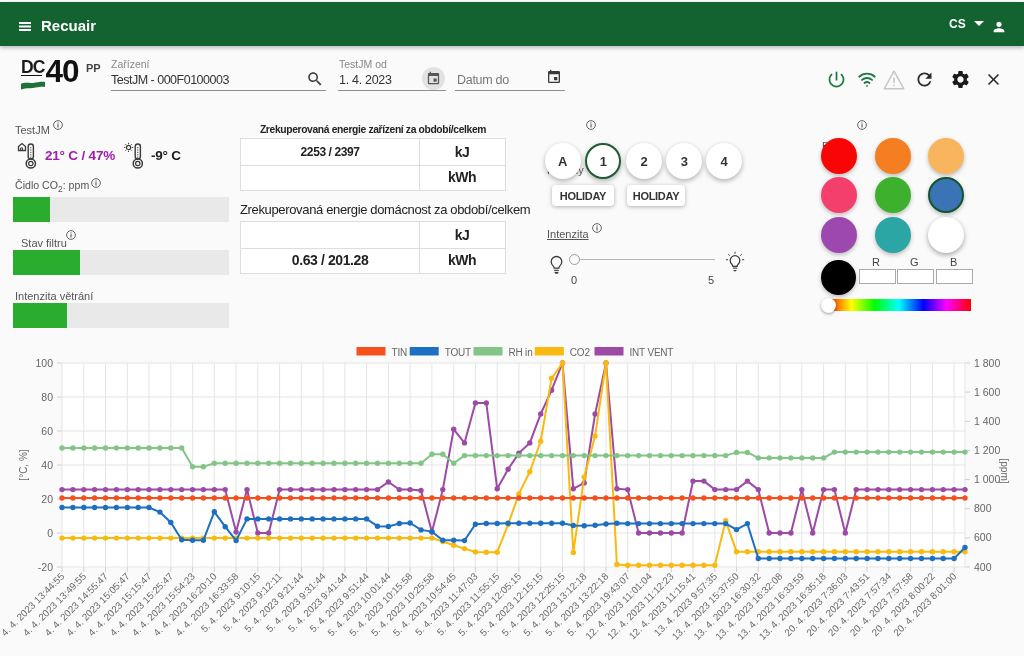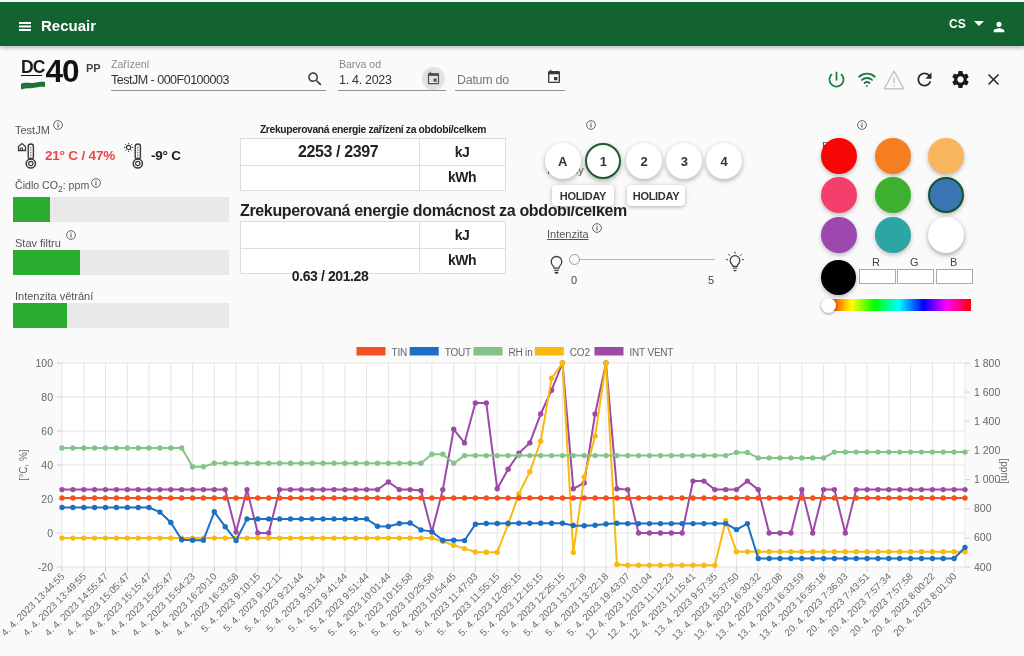--- a/index.html
+++ b/index.html
@@ -26,21 +26,21 @@
 <div class="abs" style="left:45.5px;top:56.2px;font-weight:bold;color:#111;font-size:31.5px;line-height:1;letter-spacing:-1px;">40</div>
 <div class="abs" style="left:86px;top:63.2px;font-weight:bold;color:#444;font-size:11px;line-height:1;">PP</div>
 
 <div class="abs" style="left:111px;top:58px;color:#888;font-size:10.5px;">Zařízení</div>
 <div class="abs" style="left:111px;top:73px;color:#333;font-size:12.5px;letter-spacing:-0.5px;">TestJM - 000F0100003</div>
 <div class="abs" style="left:111px;top:90px;width:215px;height:1.2px;background:#909090;"></div>
 <div class="abs" style="left:306px;top:70px;"><svg width="18" height="18" viewBox="0 0 24 24" fill="#3a3a3a">
       <path d="M15.5 14h-.79l-.28-.27C15.41 12.59 16 11.11 16 9.5 16 5.91 13.09 3 9.5 3S3 5.91 3 9.5 5.91 16 9.5 16c1.61 0 3.09-.59 4.23-1.57l.27.28v.79l5 5L20.49 19l-5-5zm-6 0C7.01 14 5 11.99 5 9.5S7.01 5 9.5 5 14 7.01 14 9.5 11.99 14 9.5 14z"></path>
     </svg></div>
 
-<div class="abs" style="left:339px;top:58px;color:#888;font-size:10.5px;">Barva od</div>
+<div class="abs" style="left:339px;top:58px;color:#888;font-size:10.5px;">TestJM od</div>
 <div class="abs" style="left:339px;top:73px;color:#333;font-size:12.5px;letter-spacing:-0.3px;">1. 4. 2023</div>
 <div class="abs" style="left:338px;top:90px;width:108px;height:1.2px;background:#909090;"></div>
 <div class="abs" style="left:421.5px;top:67px;width:23px;height:23px;border-radius:50%;background:#e2e2e2;"></div>
 <div class="abs" style="left:426px;top:71px;"><svg width="15" height="15" viewBox="0 0 24 24" fill="#555">
       <path d="M17 12h-5v5h5v-5zM16 1v2H8V1H6v2H5c-1.11 0-1.99.9-2 2v14c0 1.1.89 2 2 2h14c1.1 0 2-.9 2-2V5c0-1.1-.9-2-2-2h-1V3h-2zm3 18H5V8h14v11z"></path>
     </svg></div>
 
 <div class="abs" style="left:457px;top:73px;color:#777;font-size:12.5px;letter-spacing:-0.3px;">Datum do</div>
 <div class="abs" style="left:455px;top:90px;width:110px;height:1.2px;background:#909090;"></div>
 <div class="abs" style="left:546px;top:69px;"><svg width="16" height="16" viewBox="0 0 24 24" fill="#3a3a3a">
@@ -78,21 +78,21 @@
     <rect x="10.7" y="5.8" width="2.6" height="2.6" fill="#555"></rect>
   </svg>
 <div class="abs" style="left:17px;top:142px;"><svg width="21" height="28" viewBox="0 0 21 28" fill="none" stroke="#3a3a3a">
       <path d="M1.5 8.5 v-4 l3.5 -3 l3.5 3 v4 z" stroke-width="1.3"></path>
       <path d="M3.6 8.5 v-2.6 h1.9 v2.6" stroke-width="1"></path>
       <rect x="11.2" y="2" width="5.2" height="15" rx="2.6" stroke-width="1.4"></rect>
       <path d="M13.8 5 v12" stroke-width="1" stroke-dasharray="1.2 1.2"></path>
       <circle cx="13.8" cy="21.5" r="4.6" stroke-width="1.5"></circle>
       <circle cx="13.8" cy="21.5" r="2.2" stroke-width="1.2"></circle>
     </svg></div>
-<div class="abs" style="left:45px;top:148px;font-weight:bold;font-size:13.5px;letter-spacing:-0.2px;color:#ef4444;">21° C / 47%</div>
+<div class="abs" style="left:45px;top:148px;font-weight:bold;font-size:13.5px;letter-spacing:-0.2px;color:#a21caf;">21° C / 47%</div>
 <div class="abs" style="left:124px;top:142px;"><svg width="21" height="28" viewBox="0 0 21 28" fill="none" stroke="#3a3a3a">
       <circle cx="4.6" cy="5.4" r="2.1" stroke-width="1.2"></circle>
       <g stroke-width="1">
         <path d="M4.6 0.8 v1.4"></path>
         <path d="M4.6 8.6 v1.4"></path>
         <path d="M0 5.4 h1.4"></path>
         <path d="M7.8 5.4 h1.4"></path>
         <path d="M1.4 2.2 l1 1"></path>
         <path d="M6.8 7.6 l1 1"></path>
         <path d="M1.4 8.6 l1 -1"></path>
@@ -108,49 +108,49 @@
 <div class="abs lbl" style="left:15px;top:178.5px;font-size:10.6px;text-align:center;">Čidlo CO<span style="font-size:8.5px;vertical-align:-3px;">2</span>: ppm</div>
 <svg style="position:absolute;left:91px;top:178px" width="10" height="10" viewBox="0 0 24 24">
     <circle cx="12" cy="12" r="10.5" fill="none" stroke="#555" stroke-width="2.2"></circle>
     <rect x="10.7" y="10" width="2.6" height="8" fill="#555"></rect>
     <rect x="10.7" y="5.8" width="2.6" height="2.6" fill="#555"></rect>
   </svg>
 <div class="abs" style="left:13px;top:196.5px;width:216px;height:25px;background:#e9e9e9;">
     <div style="width:17%;height:100%;background:#2aac2f;"></div>
   </div>
 
-<div class="abs lbl" style="left:15px;top:237px;">Stav filtru</div>
+<div class="abs lbl" style="left:21px;top:237px;">Stav filtru</div>
 <svg style="position:absolute;left:66px;top:230px" width="10" height="10" viewBox="0 0 24 24">
     <circle cx="12" cy="12" r="10.5" fill="none" stroke="#555" stroke-width="2.2"></circle>
     <rect x="10.7" y="10" width="2.6" height="8" fill="#555"></rect>
     <rect x="10.7" y="5.8" width="2.6" height="2.6" fill="#555"></rect>
   </svg>
 <div class="abs" style="left:13px;top:250px;width:216px;height:25px;background:#e9e9e9;">
     <div style="width:31%;height:100%;background:#2aac2f;"></div>
   </div>
 
 <div class="abs lbl" style="left:15px;top:290px;">Intenzita větrání</div>
 <div class="abs" style="left:13px;top:303px;width:216px;height:25px;background:#e9e9e9;">
     <div style="width:25%;height:100%;background:#2aac2f;"></div>
   </div>
 
 <div class="abs" style="left:240px;top:124px;width:266px;text-align:center;font-weight:bold;font-size:10.3px;letter-spacing:-0.35px;color:#222;white-space:nowrap;">Zrekuperovaná energie zařízení za období/celkem</div>
 <div class="abs" style="left:240px;top:138px;width:266px;height:53px;background:#fff;border:1px solid #ddd;">
   <div style="position:absolute;left:0;top:50%;width:100%;height:1px;background:#ddd;"></div>
   <div style="position:absolute;left:67.5%;top:0;width:1px;height:100%;background:#ddd;"></div>
-  <div style="position:absolute;left:8px;top:0;width:67.5%;height:50%;display:flex;align-items:center;justify-content:center;font-weight:bold;font-size:16px;letter-spacing:-0.4px;color:#222;">2253 / 2397</div>
+  <div style="position:absolute;left:0;top:0;width:67.5%;height:50%;display:flex;align-items:center;justify-content:center;font-weight:bold;font-size:12px;letter-spacing:-0.4px;color:#222;">2253 / 2397</div>
   <div style="position:absolute;left:67.5%;top:0;width:32.5%;height:50%;display:flex;align-items:center;justify-content:center;font-weight:bold;font-size:14px;letter-spacing:-0.4px;color:#222;">kJ</div>
   <div style="position:absolute;left:67.5%;top:50%;width:32.5%;height:50%;display:flex;align-items:center;justify-content:center;font-weight:bold;font-size:14px;letter-spacing:-0.4px;color:#222;">kWh</div>
 </div>
-<div class="abs" style="left:240px;top:202px;width:266px;text-align:center;font-weight:bold;font-size:16px;letter-spacing:-0.35px;color:#222;white-space:nowrap;">Zrekuperovaná energie domácnost za období/celkem</div>
+<div class="abs" style="left:240px;top:202px;width:266px;text-align:center;font-weight:normal;font-size:13px;letter-spacing:-0.35px;color:#222;white-space:nowrap;">Zrekuperovaná energie domácnost za období/celkem</div>
 <div class="abs" style="left:240px;top:221px;width:266px;height:53px;background:#fff;border:1px solid #ddd;">
   <div style="position:absolute;left:0;top:50%;width:100%;height:1px;background:#ddd;"></div>
   <div style="position:absolute;left:67.5%;top:0;width:1px;height:100%;background:#ddd;"></div>
   <div style="position:absolute;left:67.5%;top:0;width:32.5%;height:50%;display:flex;align-items:center;justify-content:center;font-weight:bold;font-size:14px;letter-spacing:-0.4px;color:#222;">kJ</div>
-  <div style="position:absolute;left:0;top:50%;width:67.5%;height:50%;display:flex;align-items:center;justify-content:center;font-weight:bold;font-size:14px;letter-spacing:-0.4px;color:#222;margin-top:16px;">0.63 / 201.28</div>
+  <div style="position:absolute;left:0;top:50%;width:67.5%;height:50%;display:flex;align-items:center;justify-content:center;font-weight:bold;font-size:14px;letter-spacing:-0.4px;color:#222;">0.63 / 201.28</div>
   <div style="position:absolute;left:67.5%;top:50%;width:32.5%;height:50%;display:flex;align-items:center;justify-content:center;font-weight:bold;font-size:14px;letter-spacing:-0.4px;color:#222;">kWh</div>
 </div>
 
 <div class="abs lbl" style="left:547px;top:124px;margin-top:40px;">Režimy</div>
 <svg style="position:absolute;left:586px;top:120px" width="10" height="10" viewBox="0 0 24 24">
     <circle cx="12" cy="12" r="10.5" fill="none" stroke="#555" stroke-width="2.2"></circle>
     <rect x="10.7" y="10" width="2.6" height="8" fill="#555"></rect>
     <rect x="10.7" y="5.8" width="2.6" height="2.6" fill="#555"></rect>
   </svg>
 <div style="position:absolute;left:544.6px;top:143.1px;width:36px;height:36px;border-radius:50%;background:#fff;box-shadow:0 2px 5px rgba(0,0,0,.3);box-sizing:border-box;display:flex;align-items:center;justify-content:center;font-weight:bold;font-size:13px;color:#333;">A</div>

